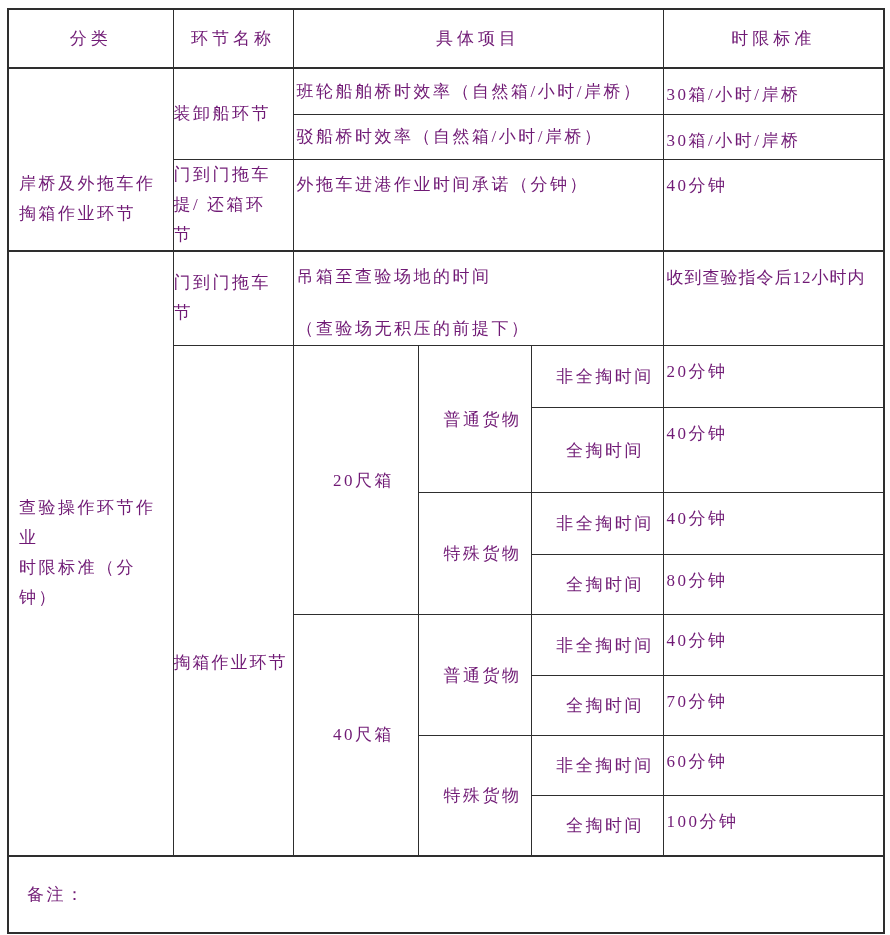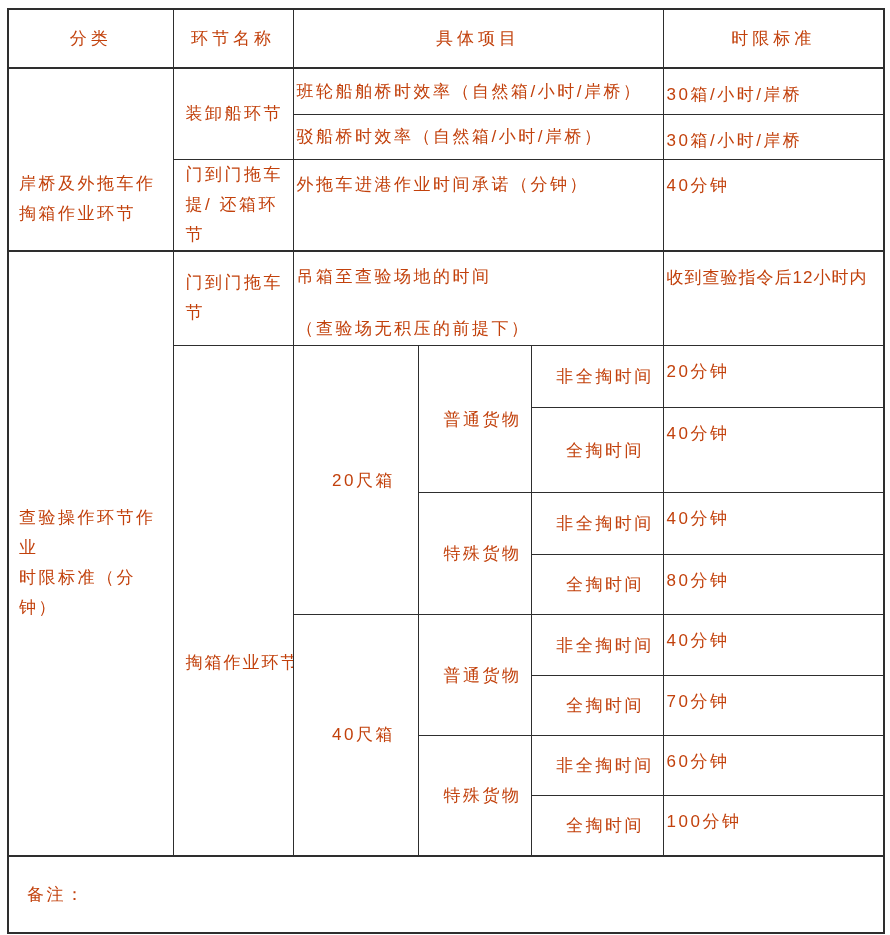--- a/index.html
+++ b/index.html
@@ -1,22 +1,22 @@
 <!DOCTYPE html>
 <html><head>
 <meta charset="utf-8">
 <style>
   html, body { margin: 0; padding: 0; background: #ffffff; }
   .page {
     position: relative;
     width: 890px;
     height: 935px;
     background: #ffffff;
-    font-family: Liberation Sans, sans-serif;
-    color: #c2410c;
+    font-family: Liberation Serif, serif;
+    color: #701a75;
     overflow: hidden;
   }
   table.t {
     position: absolute;
     left: 7px;
     top: 8px;
     width: 876px;
     border-collapse: collapse;
     table-layout: fixed;
     border: 2px solid #2e2e2e;
@@ -37,23 +37,23 @@
   
   tr.hdr td { border-bottom-width: 2px; }
   tr.sect td { border-top-width: 2px; }
   tr.remark-row td { border-top-width: 2px; }
   
   .hd { text-align: center; letter-spacing: 4px; }
   
   .cat { text-align: left; padding-left: 10px; line-height: 30px; }
   .cat .off { position: relative; display: inline-block; }
   .off-cat1 { top: 40px; }
-  .off-cat2 { top: 10px; }
+  .off-cat2 { top: 0; }
   
-  .lnk { text-align: left; padding-left: 12px; padding-right: 8px; line-height: 30px; }
+  .lnk { text-align: left; padding-left: 0; padding-right: 8px; line-height: 30px; }
   .lnk .off-unpack { position: relative; display: inline-block; top: 63px; white-space: nowrap; letter-spacing: 2px; }
   
   .itm { text-align: left; padding-left: 3px; padding-right: 4px; }
   .itm.top { vertical-align: top; padding-top: 13px; }
   .itm.top2 { vertical-align: top; }
   .itm .l1 { margin-top: 12px; line-height: 26px; }
   .itm .l2 { margin-top: 26px; line-height: 26px; }
   
   .size, .cargo, .sub { text-align: center; padding-left: 16px; }
   

